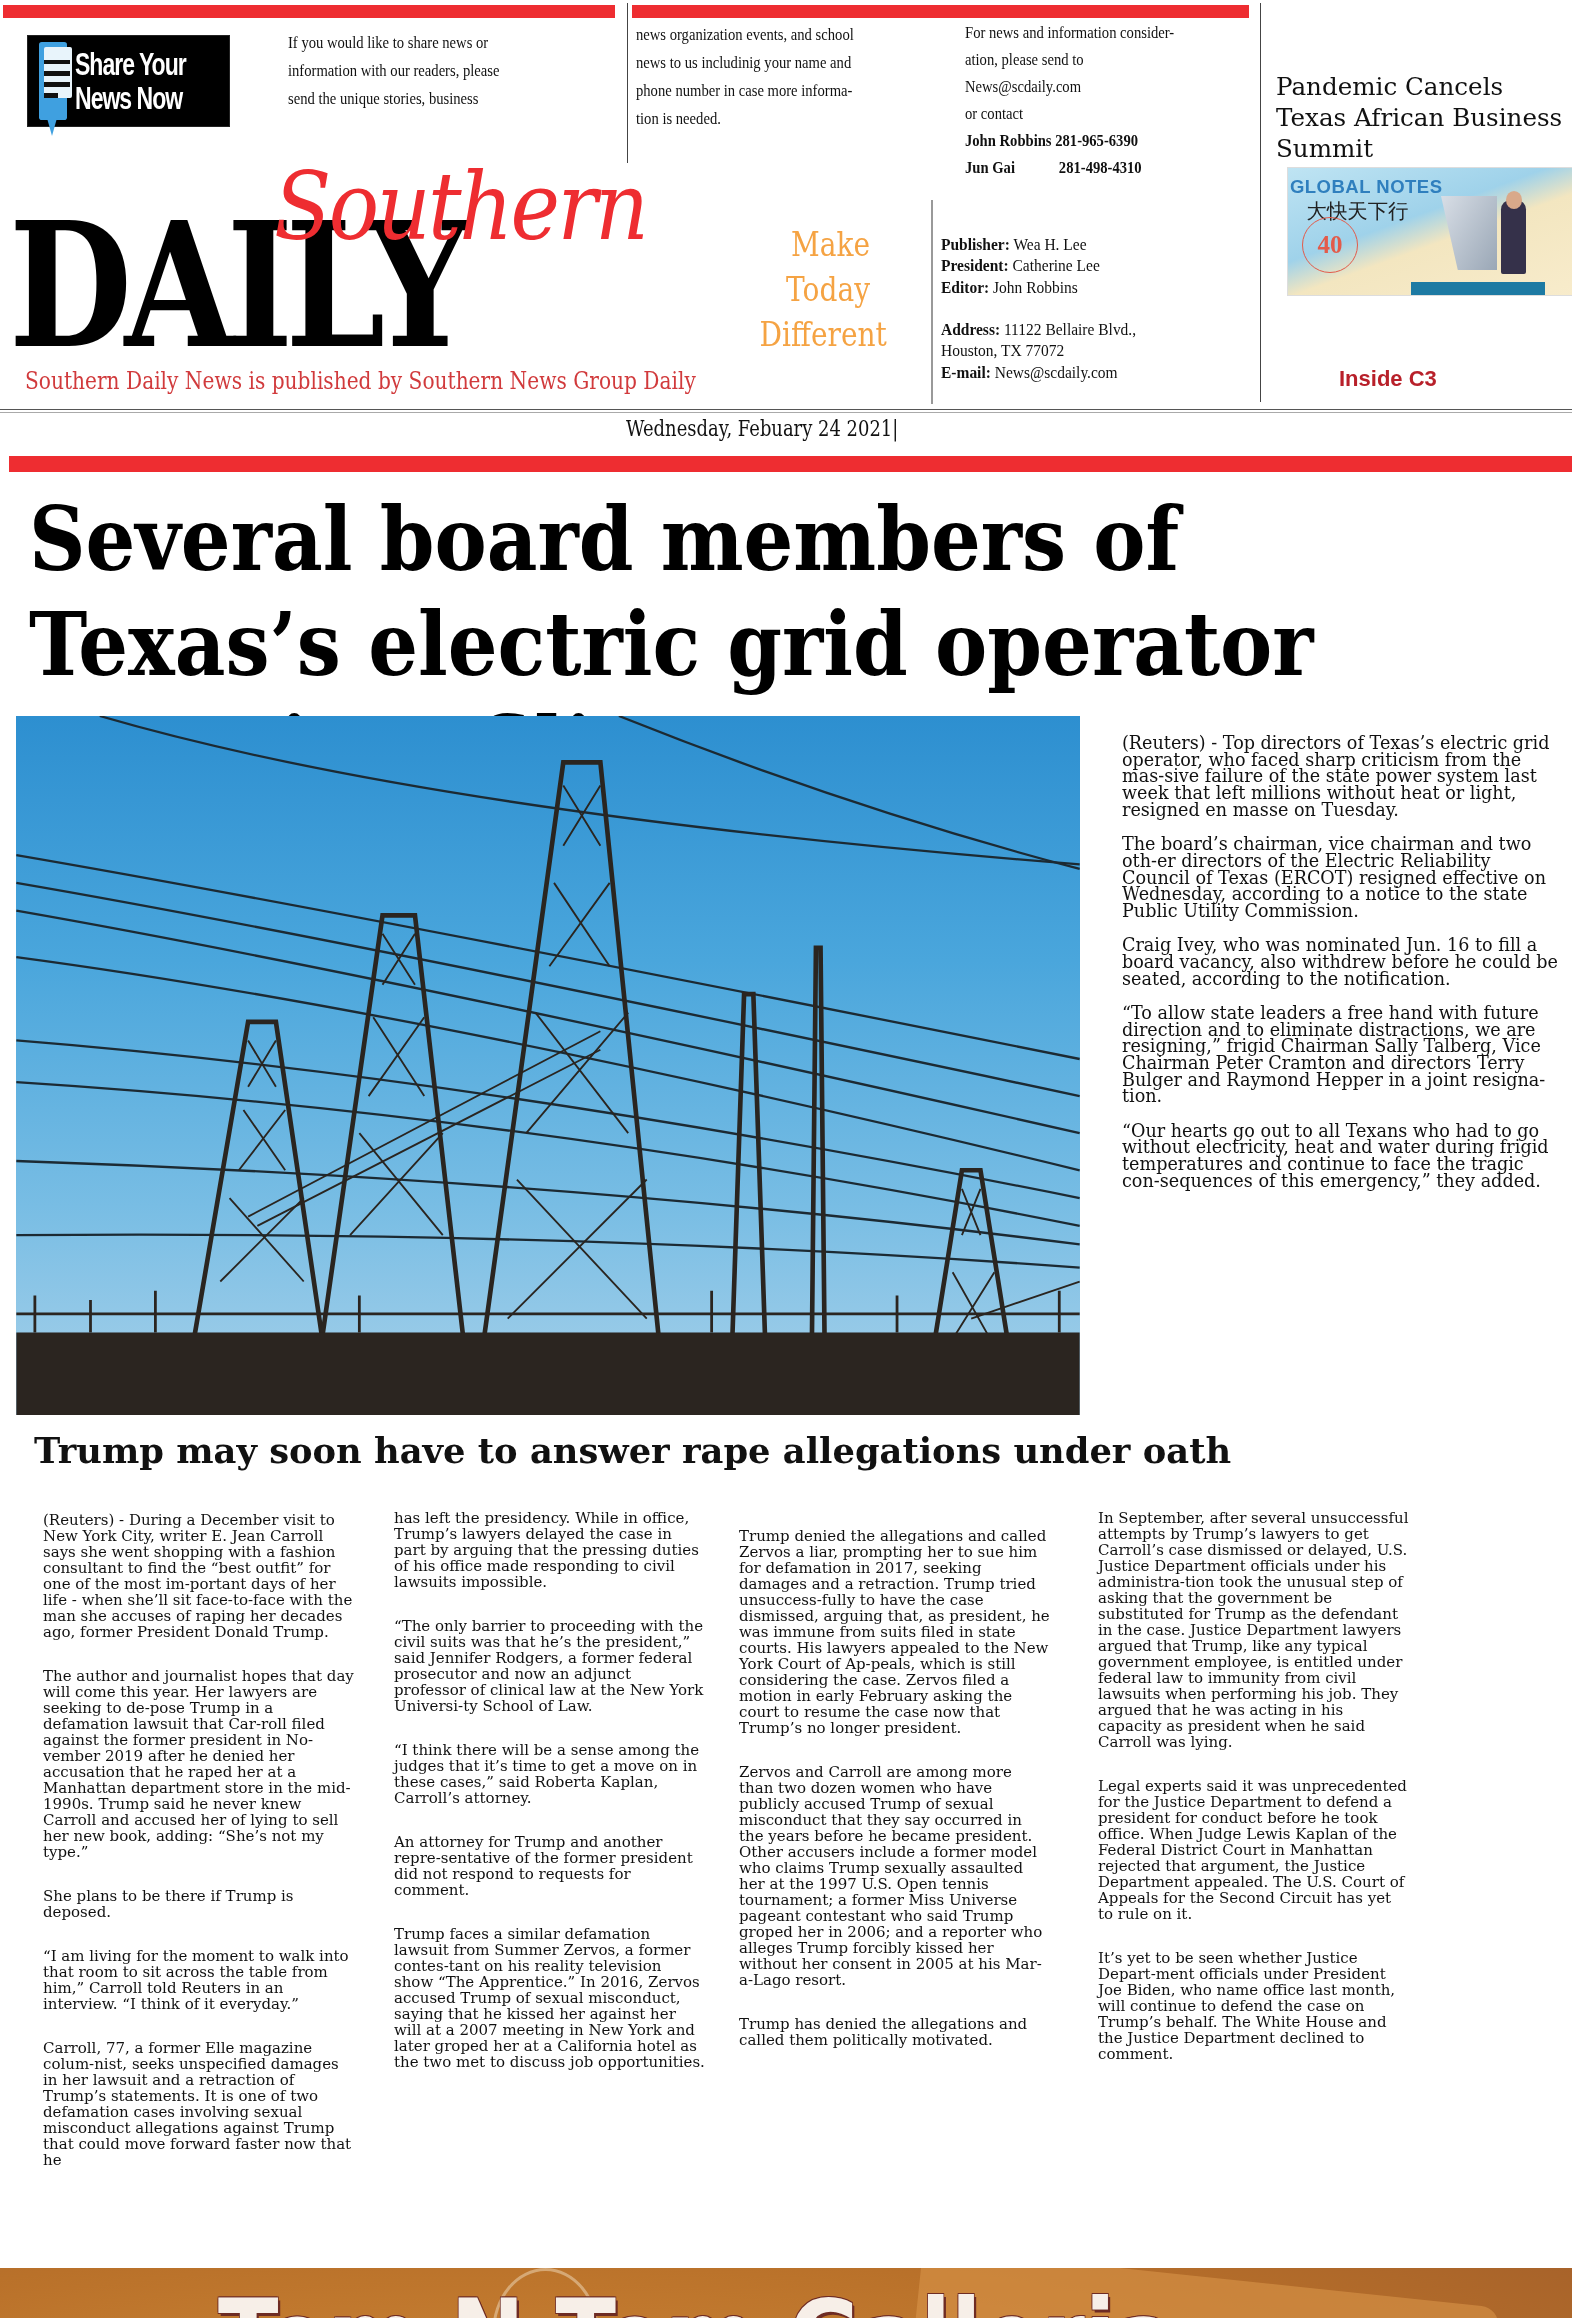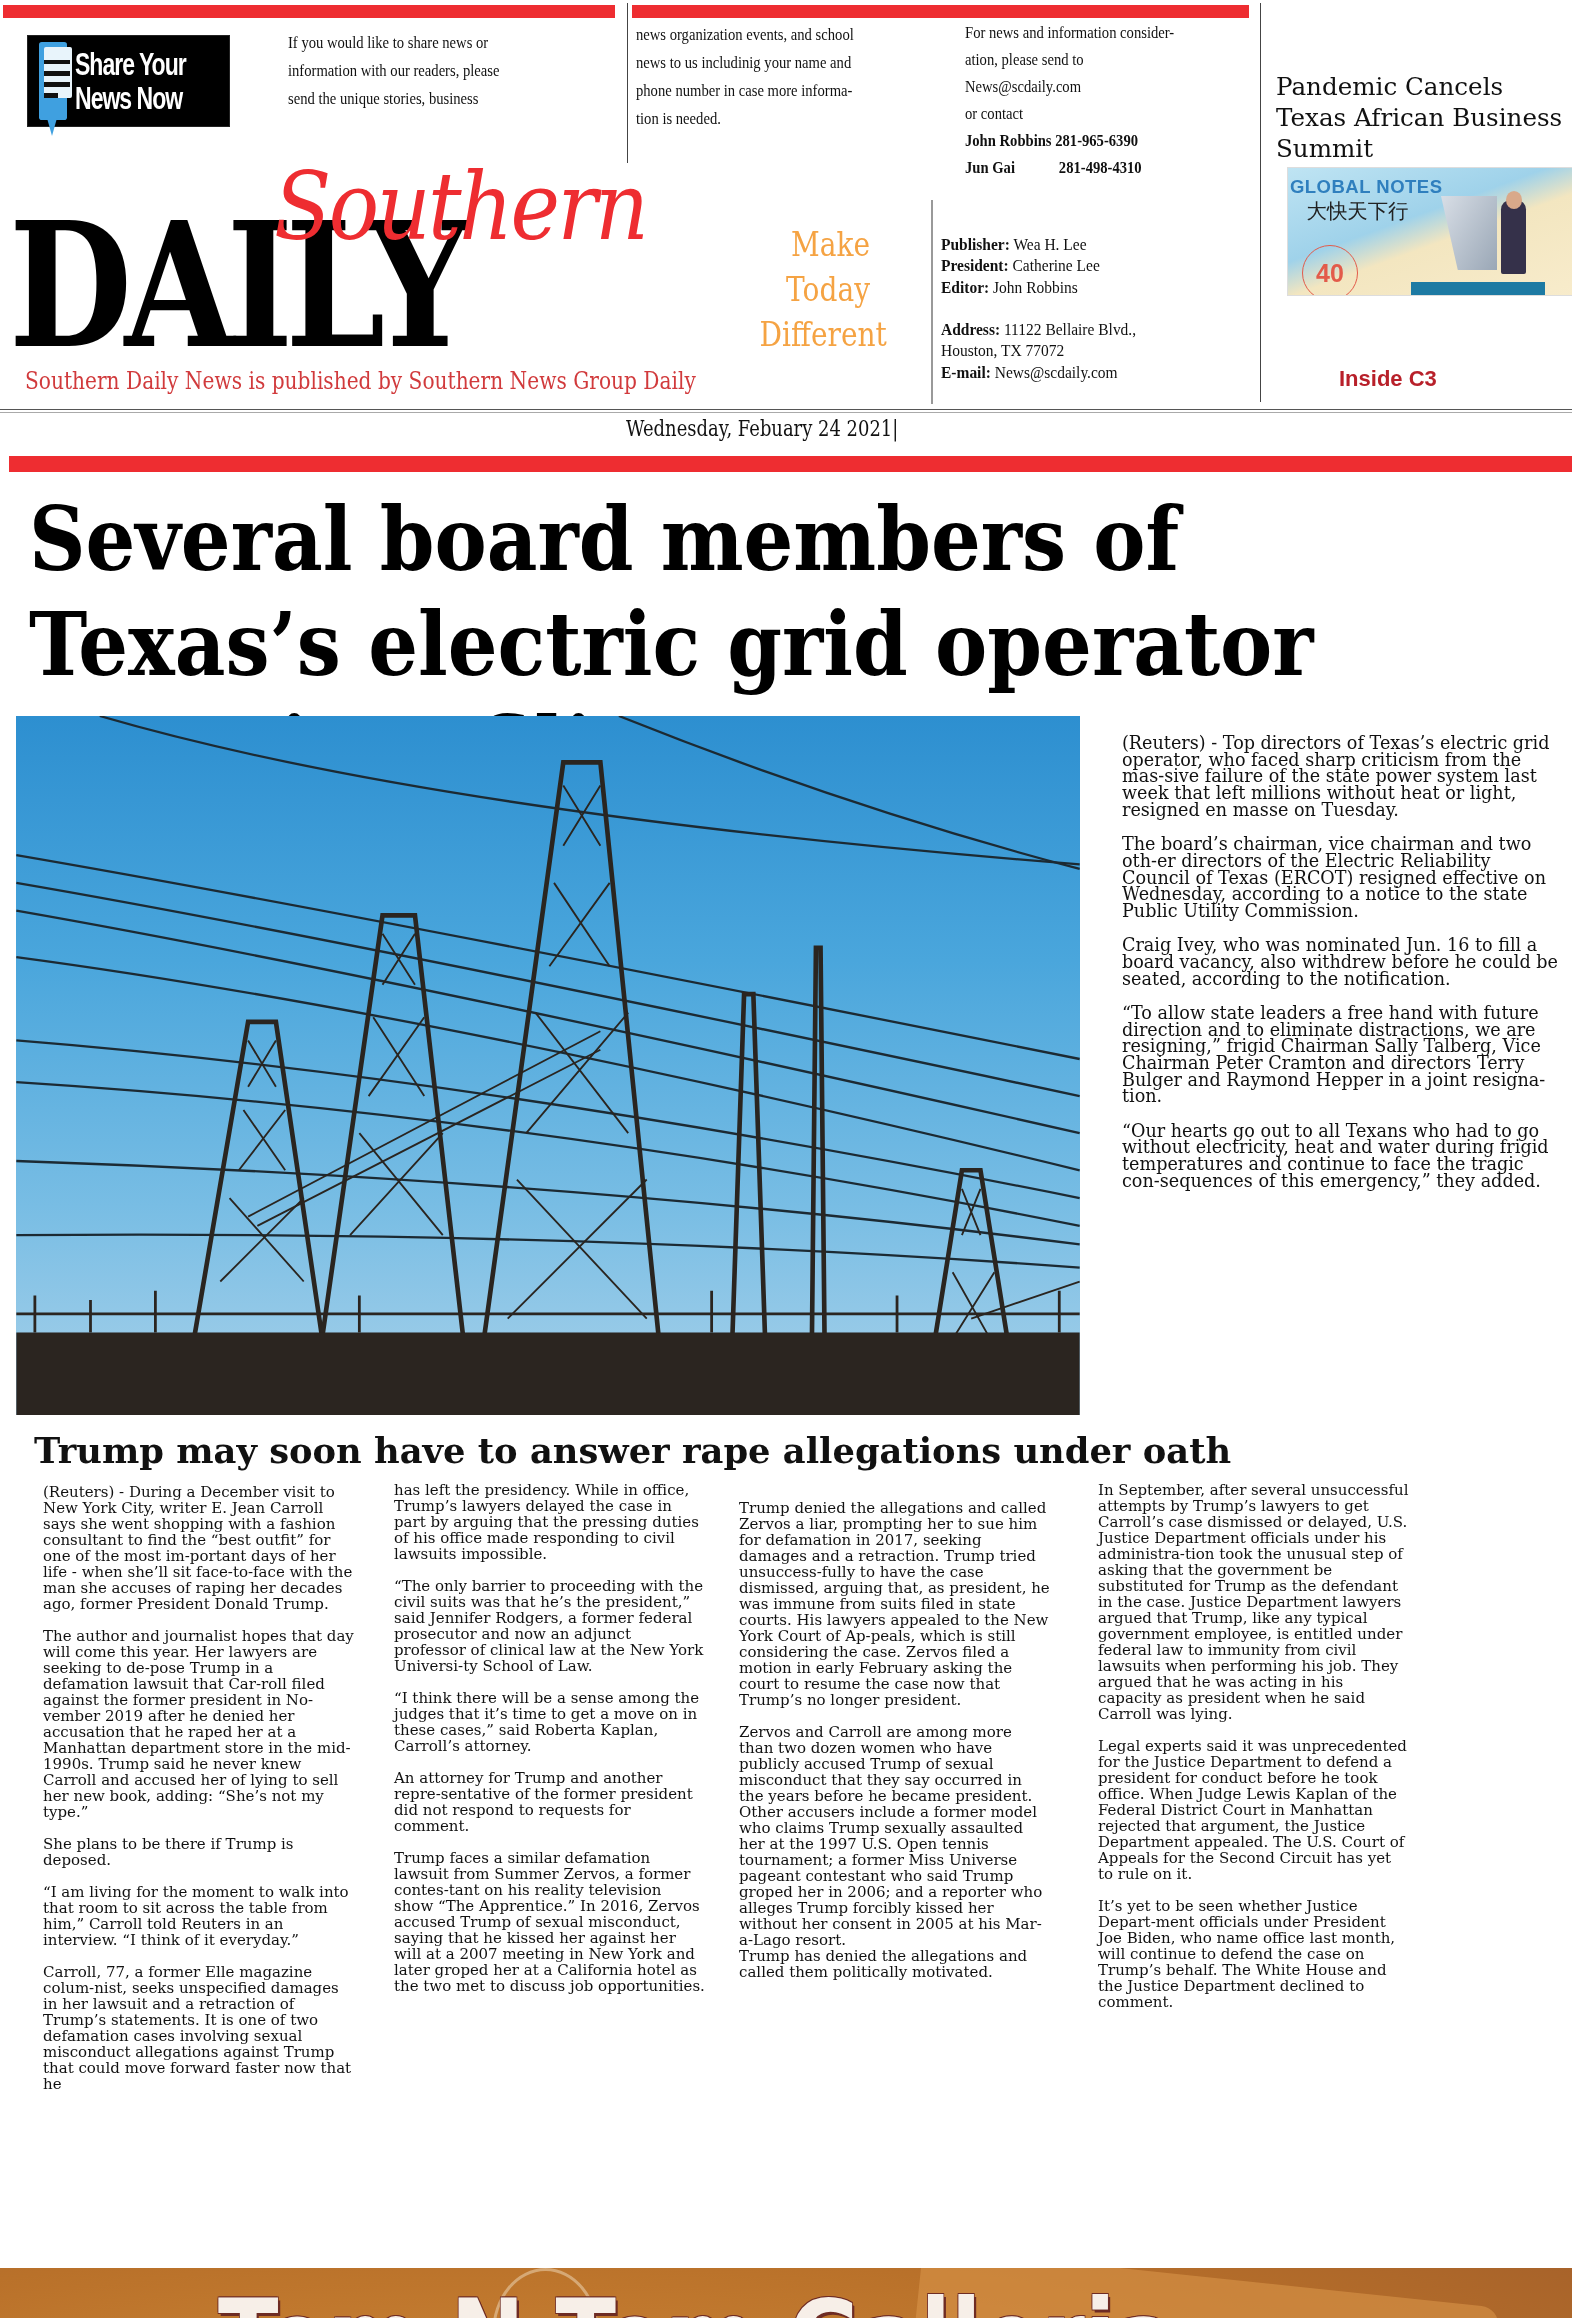--- a/index.html
+++ b/index.html
@@ -18,21 +18,21 @@
   .share-text { margin-left: 8.3px; color: #fff; font-family: "Liberation Sans", sans-serif; font-weight: bold; font-size: 32px; line-height: 34px; letter-spacing: -1.4px; transform: scaleX(0.72); transform-origin: left center; white-space: nowrap; }
 
   .top-para { font-family: "Liberation Serif", serif; font-size: 17px; line-height: 28px; transform: scaleX(0.86); transform-origin: left top; white-space: nowrap; }
   .contact-line { font-size: 17px; line-height: 27px; transform: scaleX(0.86); transform-origin: left top; white-space: nowrap; }
   .bold { font-weight: bold; }
 
   .side-headline { left: 1276px; top: 27px; width: 288px; font-family: "DejaVu Serif", serif; font-size: 24.6px; line-height: 31px; color: #111; margin-top: 44px; }
   .globalnotes { left: 1287px; top: 167px; width: 300px; height: 129px; background: linear-gradient(160deg, #bfe4f3 0%, #9fd2ea 40%, #f3e6c0 55%, #f8eccc 100%); border: 0.5px solid #ddd; overflow: hidden; }
   .gn-title { position: absolute; left: 1.9px; top: 8.3px; font-family: "Liberation Sans", sans-serif; font-weight: 900; font-size: 18.5px; color: #2f7fbe; letter-spacing: 0.5px; }
   .gn-cn { position: absolute; left: 18.5px; top: 29px; font-size: 20.4px; font-weight: normal; color: #222; }
-  .gn-40 { position: absolute; left: 14px; top: 77px; width: 56px; height: 56px; border-radius: 50%; border: 1.9px solid #e35b4a; color: #e35b4a; font-weight: bold; font-size: 25px; display: flex; align-items: center; justify-content: center; font-family: Liberation Sans, sans-serif; }
+  .gn-40 { position: absolute; left: 14px; top: 49px; width: 56px; height: 56px; border-radius: 50%; border: 1.9px solid #e35b4a; color: #e35b4a; font-weight: bold; font-size: 25px; display: flex; align-items: center; justify-content: center; font-family: Liberation Serif, serif; }
   .gn-person { position: absolute; left: 213px; top: 32px; width: 25px; height: 74px; background: #35314a; border-radius: 9.3px 9.3px 1.9px 1.9px; }
   .gn-head { position: absolute; left: 218px; top: 23px; width: 16px; height: 17.6px; background: #d9a98a; border-radius: 50%; }
   .gn-building { position: absolute; left: 153px; top: 28px; width: 56px; height: 74px; background: linear-gradient(120deg, #d8dee6, #9aa7b6); clip-path: polygon(0 0, 100% 0, 100% 100%, 30% 100%); }
   .gn-footer { position: absolute; left: 123px; bottom: 0; width: 134px; height: 13px; background: #1d7aa3; }
   .inside-c3 { left: 1339px; top: 366px; font-family: "Liberation Sans", sans-serif; font-weight: bold; font-size: 22px; color: #b8202a; }
 
   
   .logo-southern { left: 274px; top: 153px; font-family: "DejaVu Serif", serif; font-style: italic; font-size: 93px; color: #ee2d31; letter-spacing: -2.8px; transform: scaleX(0.9); transform-origin: left top; }
   .logo-daily { left: 9.3px; top: 199px; font-family: "DejaVu Serif", serif; font-weight: 900; font-size: 173px; line-height: 173px; color: #000; letter-spacing: -9.3px; transform: scaleX(0.82) scaleY(1.0); transform-origin: left top; }
   .logo-tag { left: 740px; top: 222px; width: 130px; text-align: right; font-family: "DejaVu Serif", serif; font-size: 33px; line-height: 45px; color: #f5a343; transform: scaleX(0.85); transform-origin: right top; }
@@ -50,21 +50,21 @@
   
   .photo { left: 16px; top: 716px; width: 1064px; height: 699px; overflow: hidden; background: linear-gradient(180deg, #2d8fd0 0%, #4aa6dc 35%, #78bde4 70%, #a9d2ea 100%); }
   .photo svg { position: absolute; left: 0; top: 0; }
 
   .lead-col { left: 1122px; top: 735px; width: 436px; font-family: "DejaVu Serif", serif; font-size: 17.6px; line-height: 16.7px; color: #111; }
   .lead-col p { margin-bottom: 17.6px; }
 
   
   .trump-headline { left: 34px; top: 1428px; font-family: "DejaVu Serif", serif; font-size: 36px; line-height: 45px; transform: scaleX(0.98); transform-origin: left top; white-space: nowrap; }
   .col { position: absolute; width: 311px; font-family: "DejaVu Serif", serif; font-size: 15px; line-height: 16px; color: #111; }
-  .col p { margin-bottom: 16px; }
+  .col p { margin-bottom: 16px; margin-top: 28px; }
   .col p.tight { margin-bottom: 0; }
 
   
   .ad { left: 0; top: 2268px; width: 1572px; height: 699px; overflow: hidden; background: radial-gradient(ellipse at 30% 55%, #e2a04a 0%, #cf8736 40%, #b9712a 75%, #a8632a 100%); }
   .ad-blob { position: absolute; border-radius: 18.5px; }
   .ad-title { position: absolute; font-family: "DejaVu Sans", sans-serif; font-weight: bold; color: #f7efe8; transform: scaleX(0.82); transform-origin: left top; white-space: nowrap; text-shadow: 2.8px 2.8px 0 #6e2b23, -0.9px -0.9px 0 #6e2b23, 0.9px -0.9px 0 #6e2b23, -0.9px 0.9px 0 #6e2b23; }
   .ad-and { position: absolute; left: 468px; top: 60px; font-family: "DejaVu Serif", serif; font-style: italic; font-weight: bold; font-size: 74px; color: #5a1f1a; transform: rotate(-8deg); }
 </style>
 </head>
 <body>

